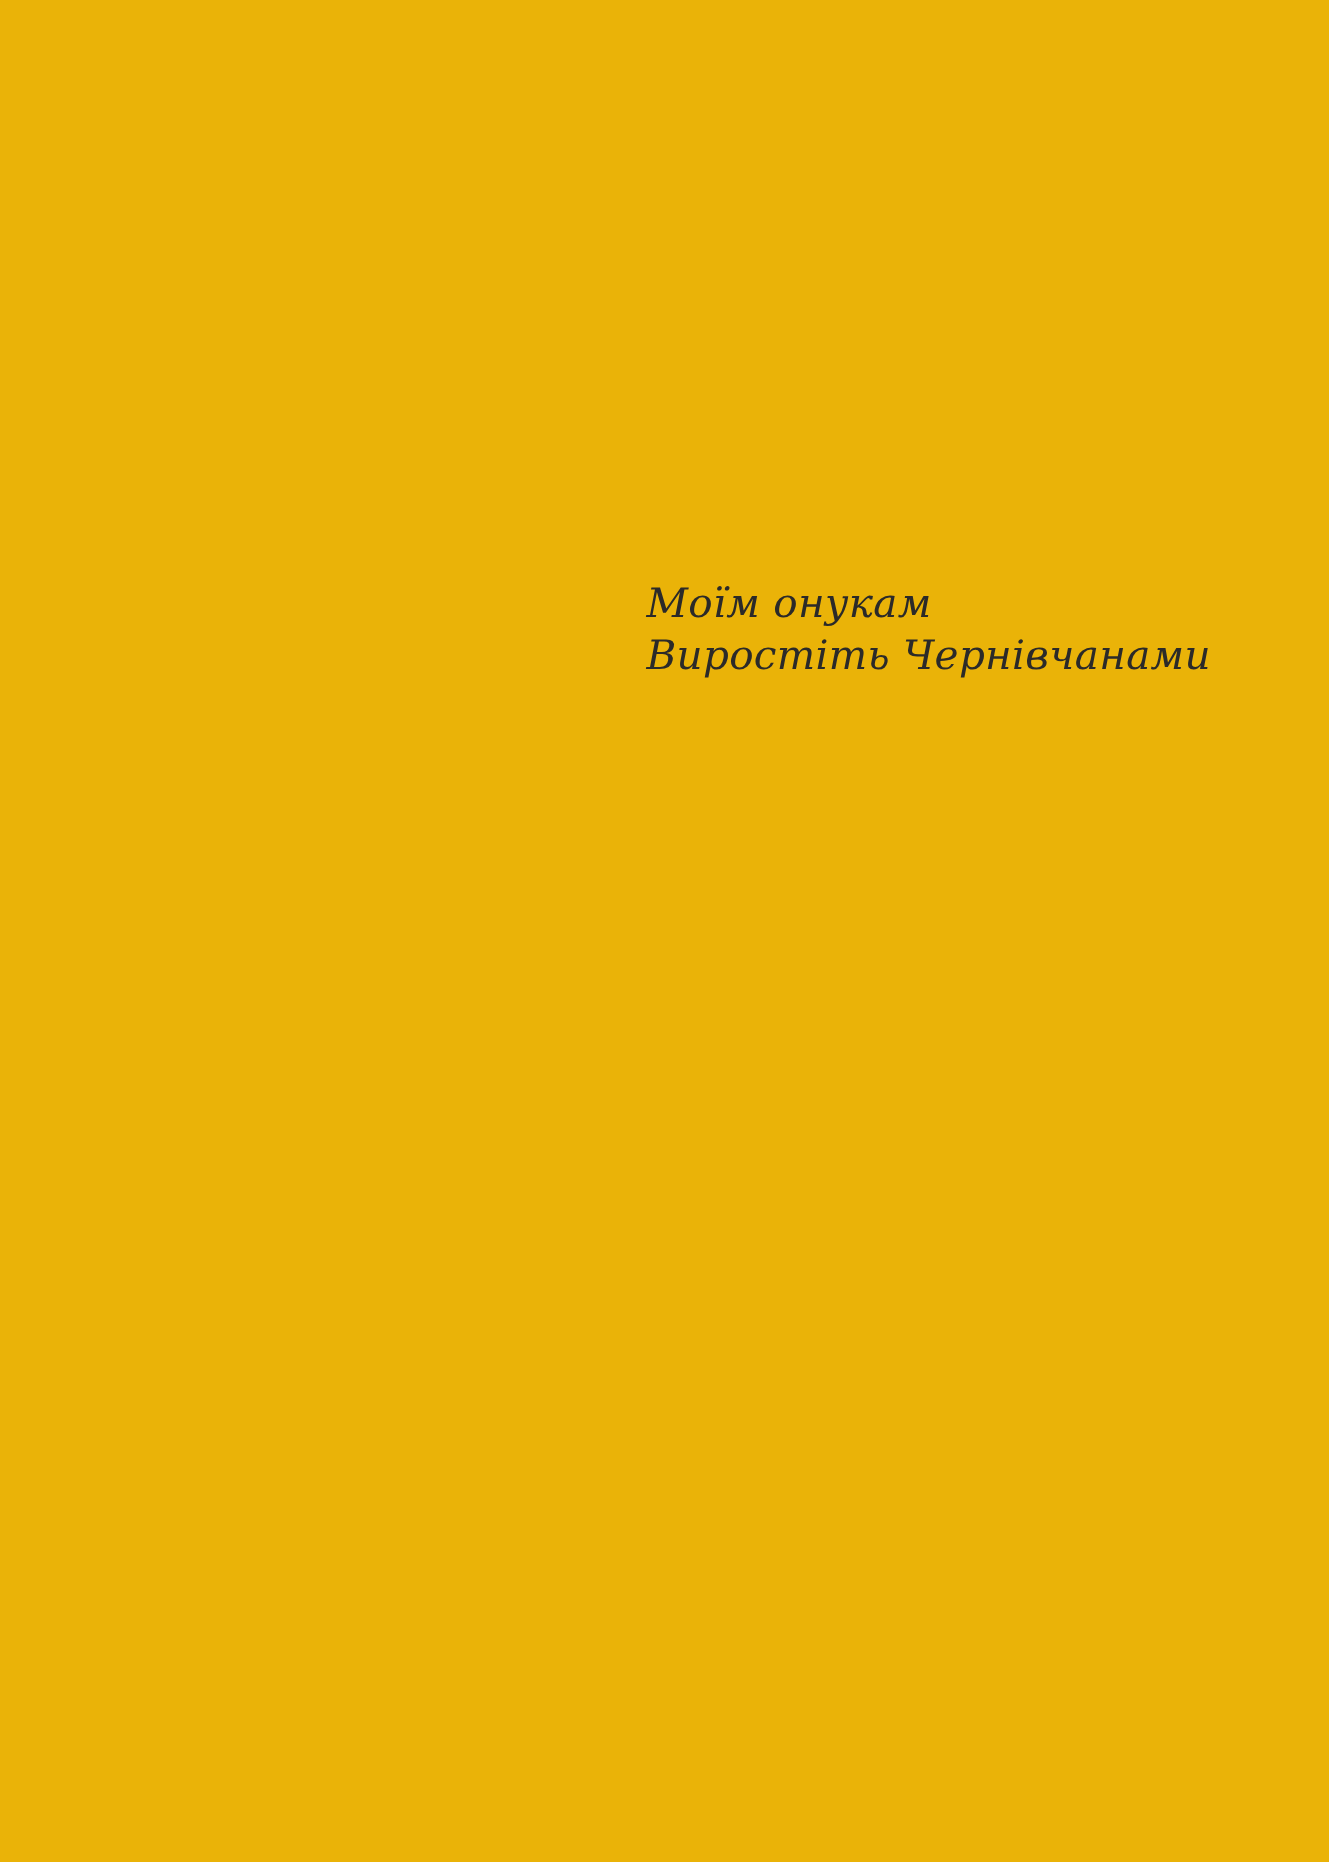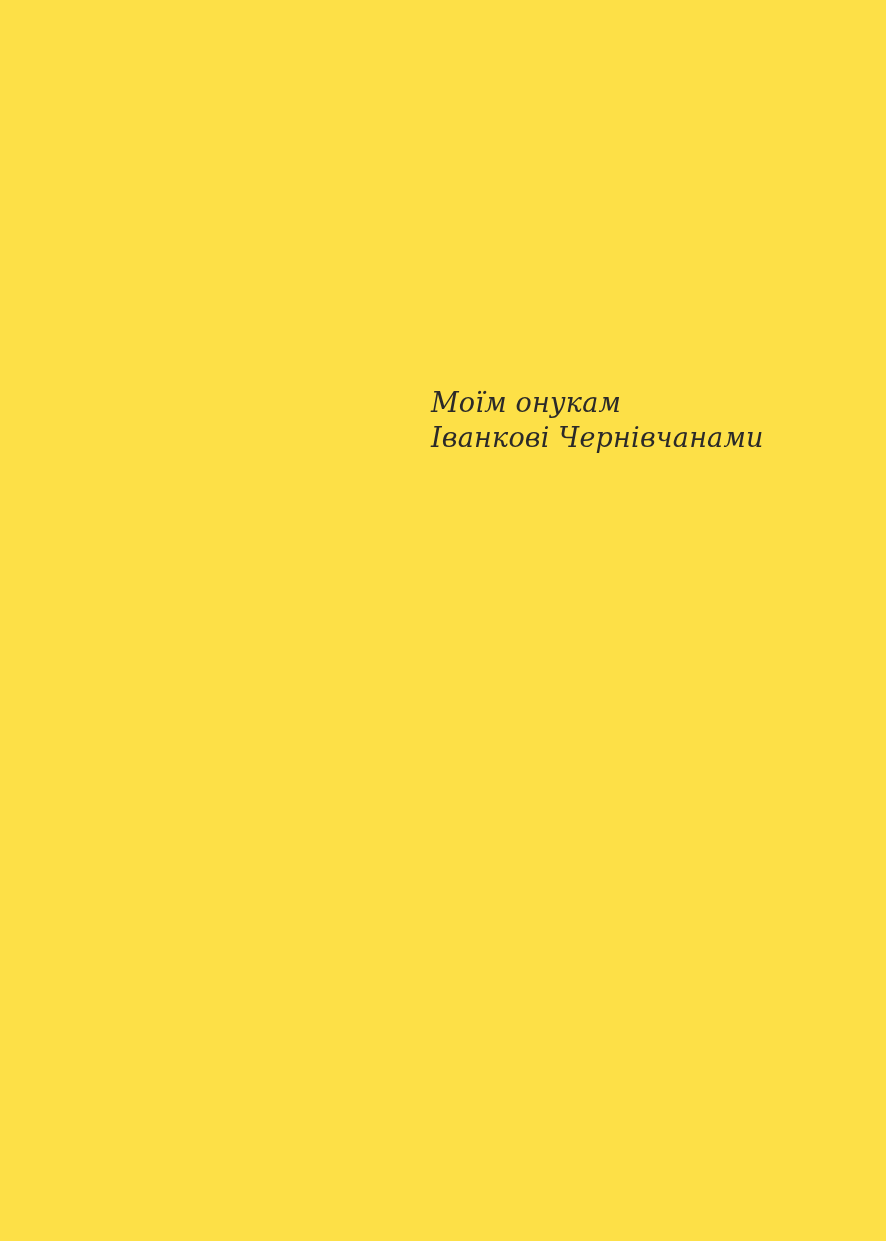--- a/index.html
+++ b/index.html
@@ -4,21 +4,21 @@
 <style>
   html, body {
     margin: 0;
     padding: 0;
     background: #ffffff;
   }
   .page {
     position: relative;
     width: 886px;
     height: 1241px;
-    background: #fde047;
+    background: #eab308;
     overflow: hidden;
     font-family: "DejaVu Serif", "Liberation Serif", serif;
   }
   .dedication {
     position: absolute;
     left: 431px;
     top: 386px;
     color: #2b2a29;
     font-style: italic;
     font-size: 27px;
@@ -29,15 +29,15 @@
   .dedication .line {
     display: block;
   }
 </style>
 </head>
 <body>
 
 <div class="page">
   <div class="dedication">
     <span class="line">Моїм онукам</span>
-    <span class="line">Іванкові Чернівчанами</span>
+    <span class="line">Виростіть Чернівчанами</span>
   </div>
 </div>
 
 </body></html>

